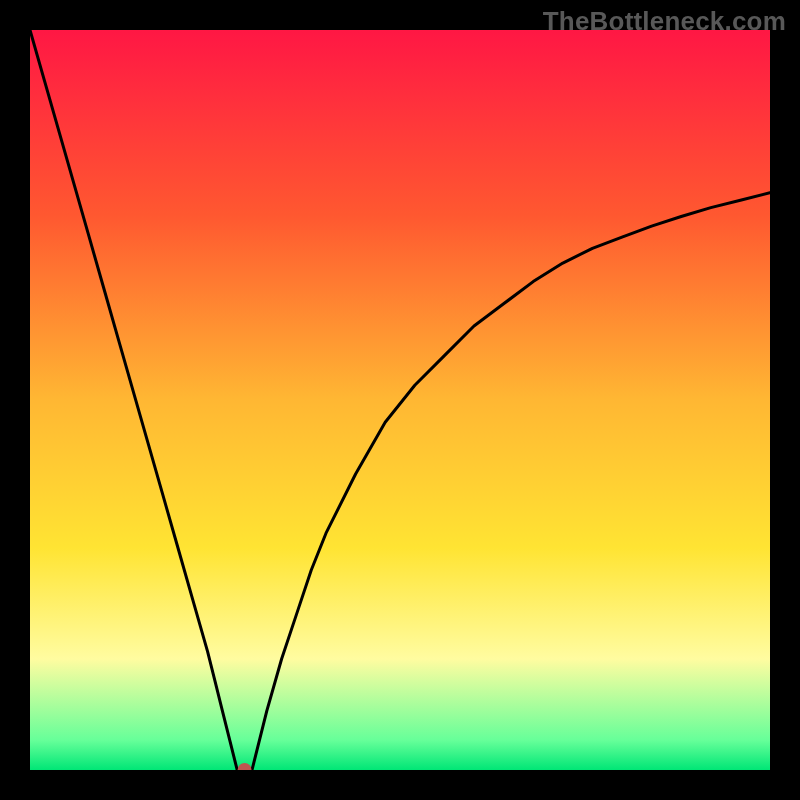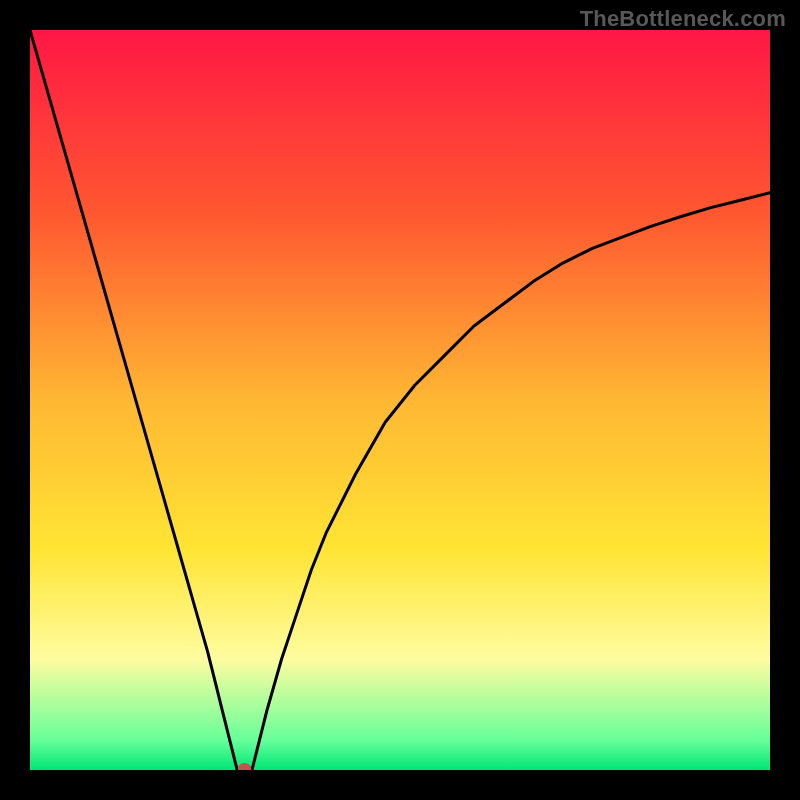--- a/index.html
+++ b/index.html
@@ -13,21 +13,21 @@
   .frame {
     position: relative;
     width: 800px;
     height: 800px;
     background: #000;
   }
   .watermark {
     position: absolute;
     top: 6px;
     right: 14px;
-    font-size: 22px;
+    font-size: 26px;
     font-weight: 600;
     color: #585858;
     letter-spacing: 0.2px;
   }
   .plot-wrap {
     position: absolute;
     left: 30px;
     top: 30px;
     width: 740px;
     height: 740px;

